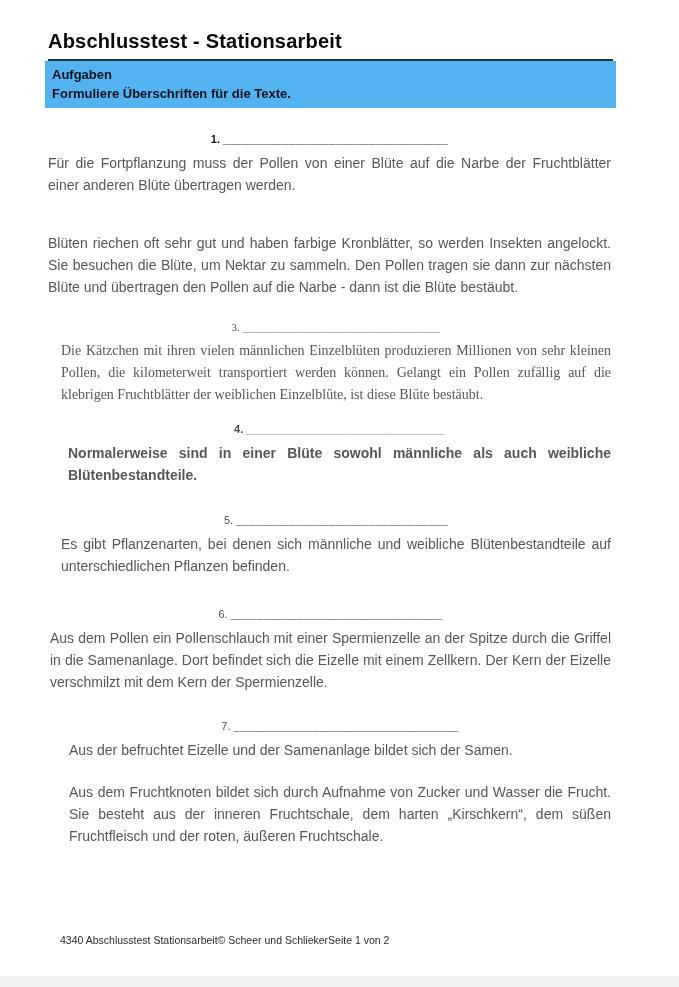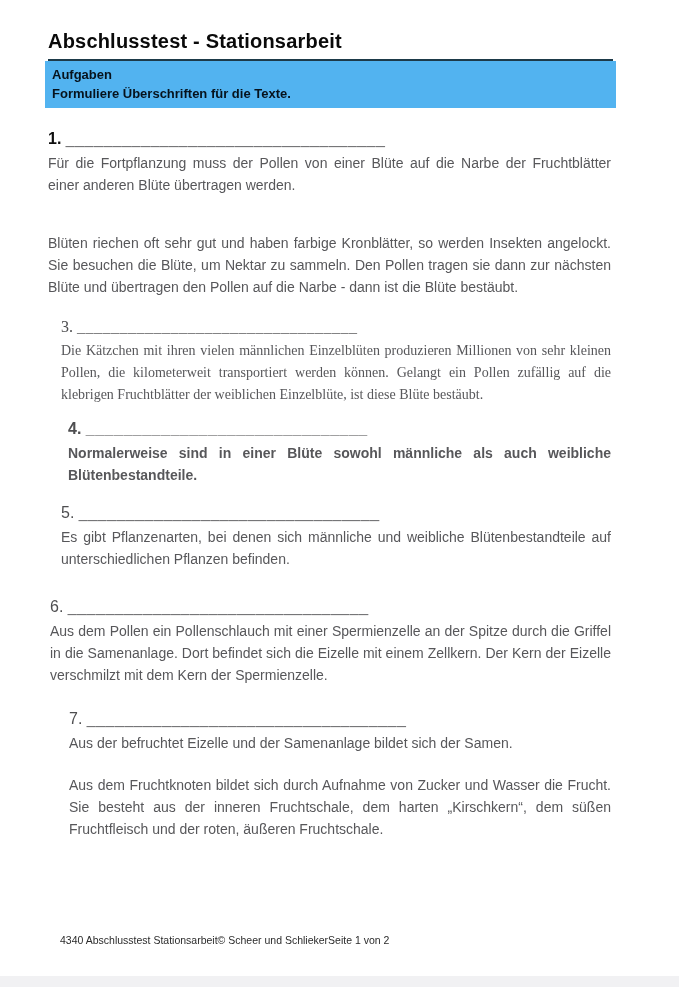--- a/index.html
+++ b/index.html
@@ -26,36 +26,36 @@
     background:#52b3f0;
     padding:4px 8px 5px 7px;
   }
   .task-box .line {
     font-size:13px; line-height:19px; font-weight:bold; color:#06121c;
   }
 
   .items { width:563px; }
   .item { }
   .item .numline {
-    font-size:16px; line-height:22px; color:#4e4e50;
-    white-space:nowrap; margin-bottom:2px;
+    font-size:11px; line-height:22px; color:#4e4e50;
+    white-space:nowrap; margin-bottom:2px;text-align:center;
   }
   .item .num { color:#4e4e50; }
   .item.i1 .num { font-weight:bold; color:#0e0e0e; }
   .item .blank { color:#6e6e70; letter-spacing:0.5px; }
   .item p {
     font-size:14px; line-height:22px; color:#57575a;
     text-align:justify;
   }
   
   .item.i1 { margin-top:20px; margin-left:0; }
   .item.i2 { margin-top:36px; margin-left:0; }
   .item.i3 { margin-top:18px; margin-left:13px;font-family:Liberation Serif, serif; }
   .item.i4 { margin-top:12px; margin-left:20px;font-weight:bold; }
-  .item.i5 { margin-top:16px; margin-left:13px; }
+  .item.i5 { margin-top:23px; margin-left:13px; }
   .item.i6 { margin-top:26px; margin-left:2px; }
   .item.i7 { margin-top:22px; margin-left:21px; }
   .item.i8 { margin-top:20px; margin-left:21px; }
 
   .footer {
     position:absolute; left:60px; top:934px; width:563px;
     display:flex; align-items:baseline;
     font-size:10.5px; line-height:13px; color:#2b2b2b;
   }
   .page-bottom-edge {

